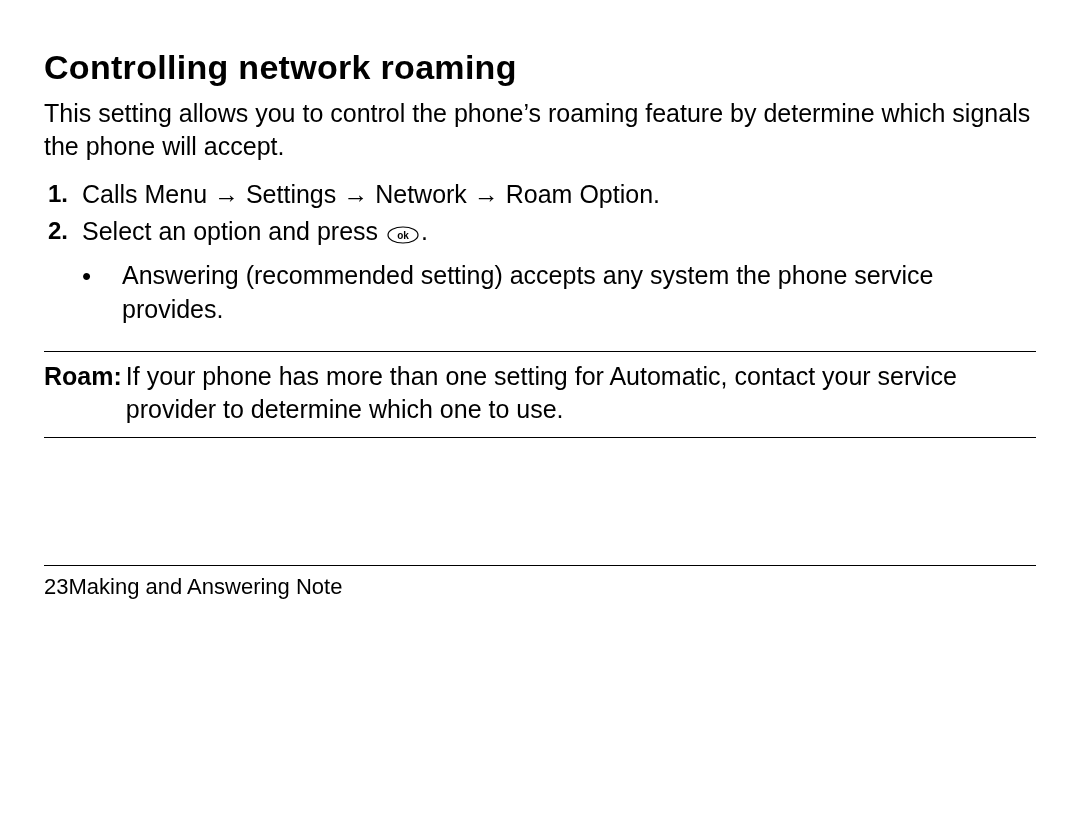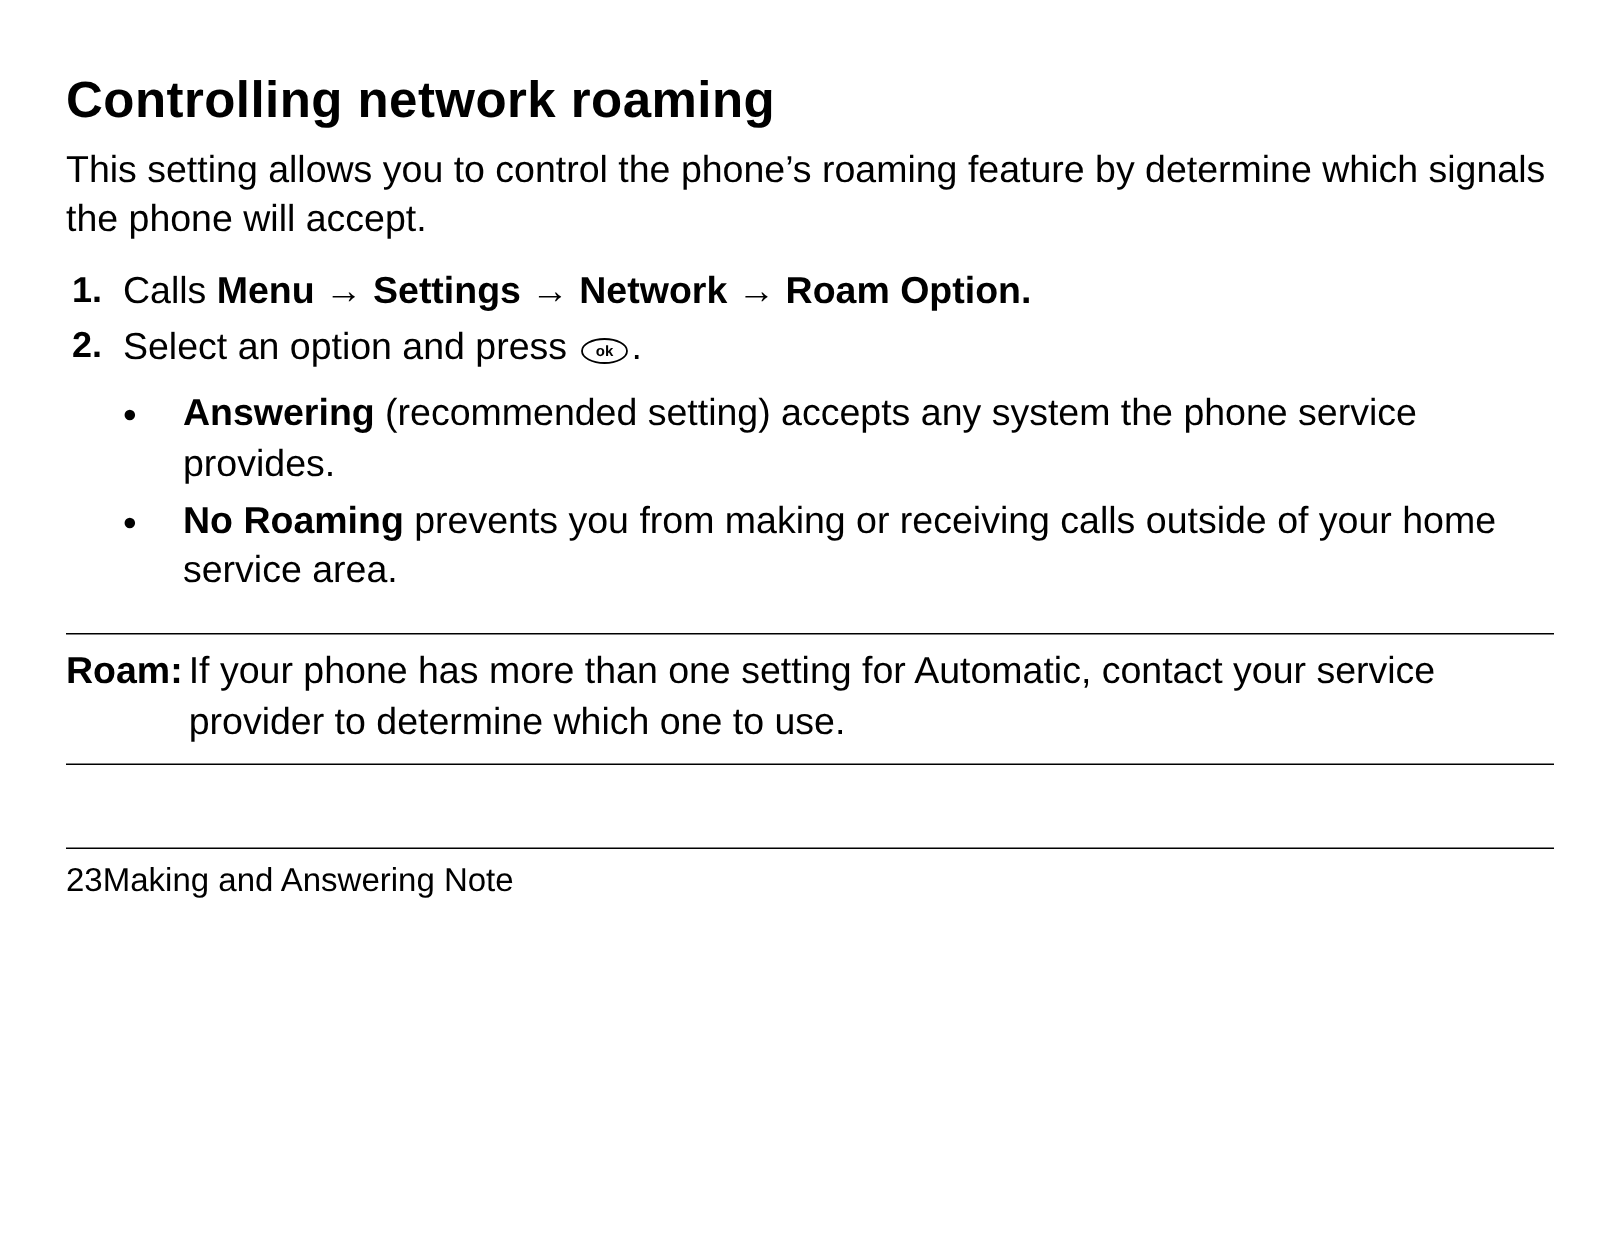--- a/index.html
+++ b/index.html
@@ -43,21 +43,21 @@
   }
   ol.steps > li::before {
     content: counter(step) ".";
     position: absolute;
     left: 4px;
     top: 0;
     font-weight: 700;
     font-size: 24px;
   }
   .bold {
-    font-weight: 700;
+    font-weight: 400;
   }
   ul.bullets {
     list-style: none;
     padding: 0;
     margin: 0 0 24px 0;
   }
   ul.bullets > li {
     font-size: 25px;
     line-height: 1.35;
     position: relative;
@@ -124,23 +124,20 @@
             <ellipse cx="16" cy="9" rx="15" ry="8" fill="none" stroke="#000" stroke-width="1.2"></ellipse>
             <text x="16" y="12.5" text-anchor="middle" font-family="Helvetica,Arial,sans-serif" font-size="10" font-weight="700">ok</text>
           </svg></span><span>.</span>
     </li>
   </ol>
 
   <ul class="bullets">
     <li>
       <span class="bold">Answering</span><span> (recommended setting) accepts any system the phone service provides.</span>
     </li>
-    <li>
-      <span class="bold">No Roaming</span><span> prevents you from making or receiving calls outside of your home service area.</span>
-    </li>
   </ul>
 
   <div class="note-block">
     <div class="note-row">
       <div class="note-label">Roam:</div>
       <div class="note-text">If your phone has more than one setting for Automatic, contact your service provider to determine which one to use.</div>
     </div>
   </div>
 
   <div class="footer">

